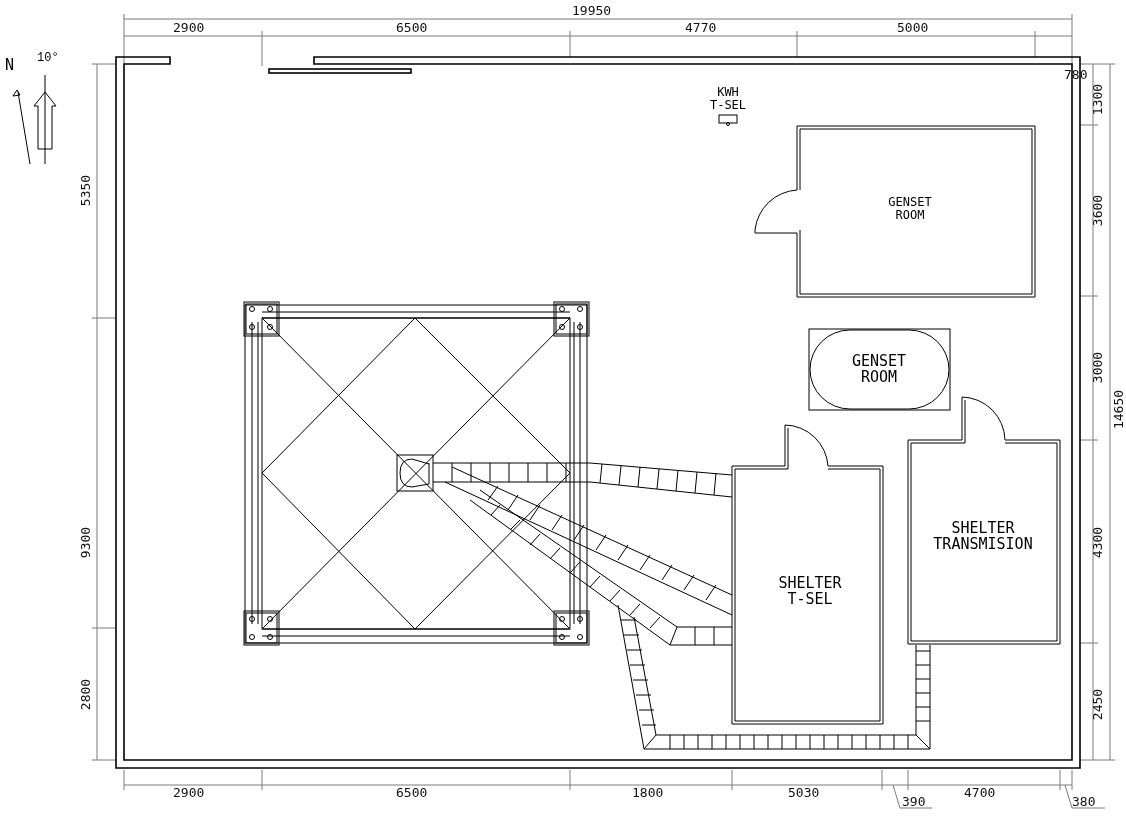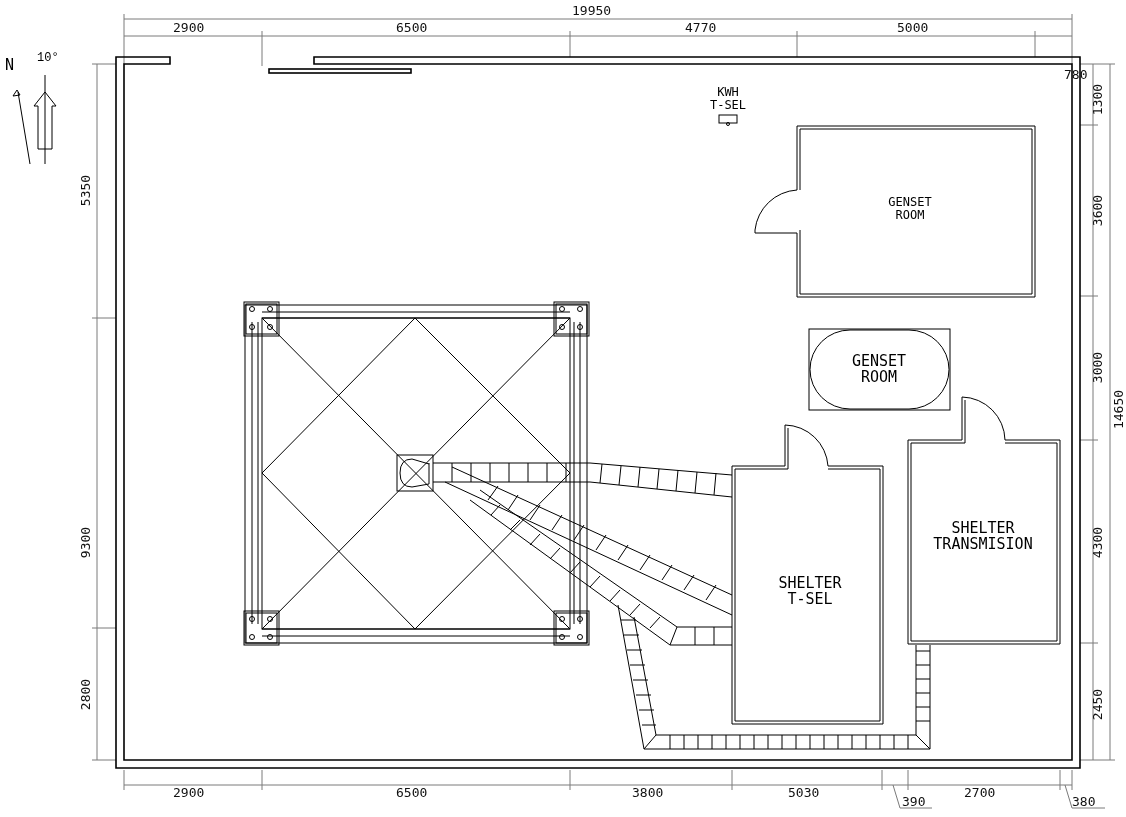--- a/index.html
+++ b/index.html
@@ -245,24 +245,24 @@
 
 <div class="dim" style="left:572px;top:3px;">19950</div>
 <div class="dim" style="left:173px;top:20px;">2900</div>
 <div class="dim" style="left:396px;top:20px;">6500</div>
 <div class="dim" style="left:685px;top:20px;">4770</div>
 <div class="dim" style="left:897px;top:20px;">5000</div>
 <div class="dim" style="left:1064px;top:20px;margin-top:47px;">780</div>
 
 <div class="dim" style="left:173px;top:785px;">2900</div>
 <div class="dim" style="left:396px;top:785px;">6500</div>
-<div class="dim" style="left:632px;top:785px;">3800</div>
+<div class="dim" style="left:632px;top:785px;">1800</div>
 <div class="dim" style="left:788px;top:785px;">5030</div>
 <div class="dim" style="left:902px;top:794px;">390</div>
-<div class="dim" style="left:964px;top:785px;">2700</div>
+<div class="dim" style="left:964px;top:785px;">4700</div>
 <div class="dim" style="left:1072px;top:794px;">380</div>
 
 <div class="dim vdim" style="left:70px;top:183px;">5350</div>
 <div class="dim vdim" style="left:70px;top:535px;">9300</div>
 <div class="dim vdim" style="left:70px;top:687px;">2800</div>
 
 <div class="dim vdim" style="left:1082px;top:92px;">1300</div>
 <div class="dim vdim" style="left:1082px;top:203px;">3600</div>
 <div class="dim vdim" style="left:1082px;top:360px;">3000</div>
 <div class="dim vdim" style="left:1082px;top:535px;">4300</div>

